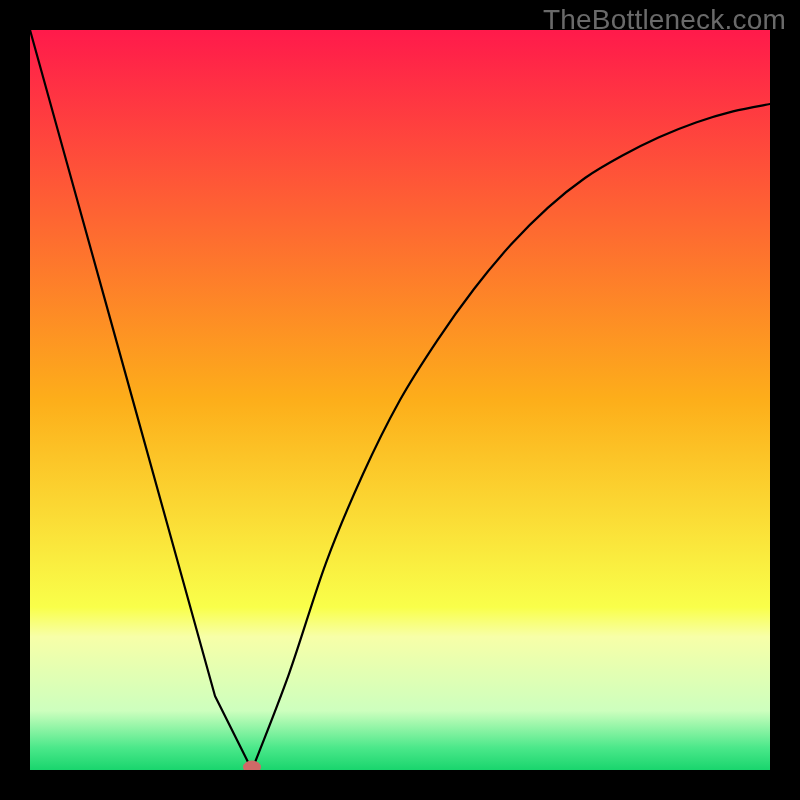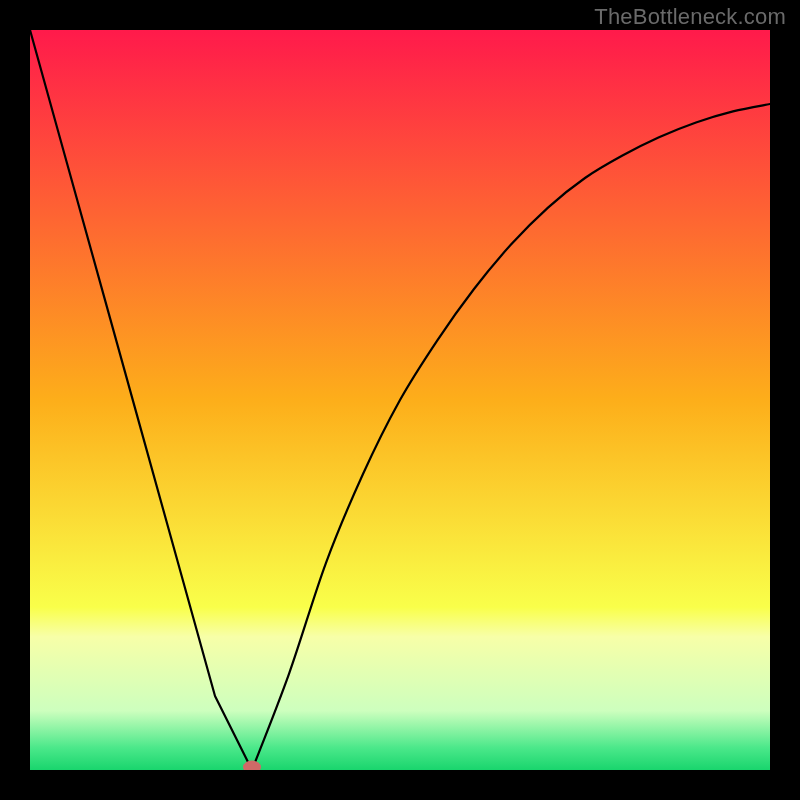--- a/index.html
+++ b/index.html
@@ -17,21 +17,21 @@
     top: 30px;
     width: 740px;
     height: 740px;
     background: #000;
   }
   .watermark {
     position: absolute;
     top: 4px;
     right: 14px;
     color: #6a6a6a;
-    font-size: 22px;
+    font-size: 28px;
     letter-spacing: 0.2px;
     z-index: 20;
   }
   svg {
     display: block;
   }
 </style>
 </head>
 <body>
 

